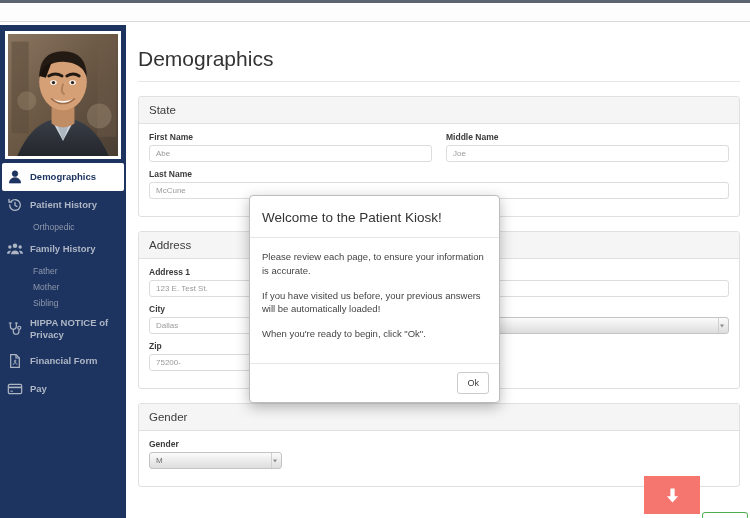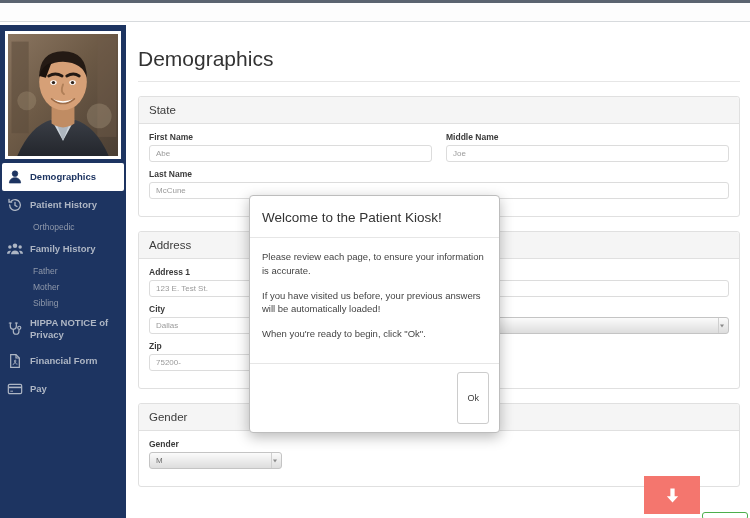--- a/index.html
+++ b/index.html
@@ -199,21 +199,21 @@
   .modal-foot {
     padding: 8px 10px;
     display: flex; justify-content: flex-end;
   }
   .okbtn {
     font-size: 9px;
     color: #3c3c3c;
     background: #ffffff;
     border: 1px solid #cccccc;
     border-radius: 3px;
-    padding: 20px 9px;
+    padding: 5px 9px;
     font-family: "Liberation Sans", sans-serif;
     cursor: pointer;
   }
 
   
   .scroll-down {
     position: absolute;
     right: 50px; bottom: 4px;
     width: 56px; height: 38px;
     background: #f4766e;

